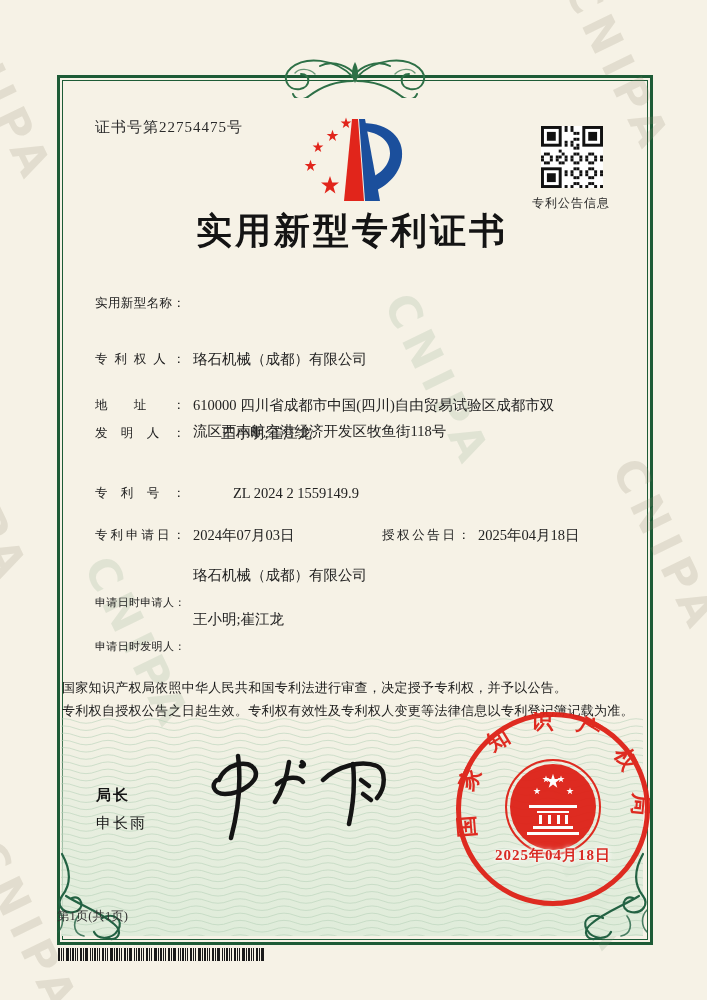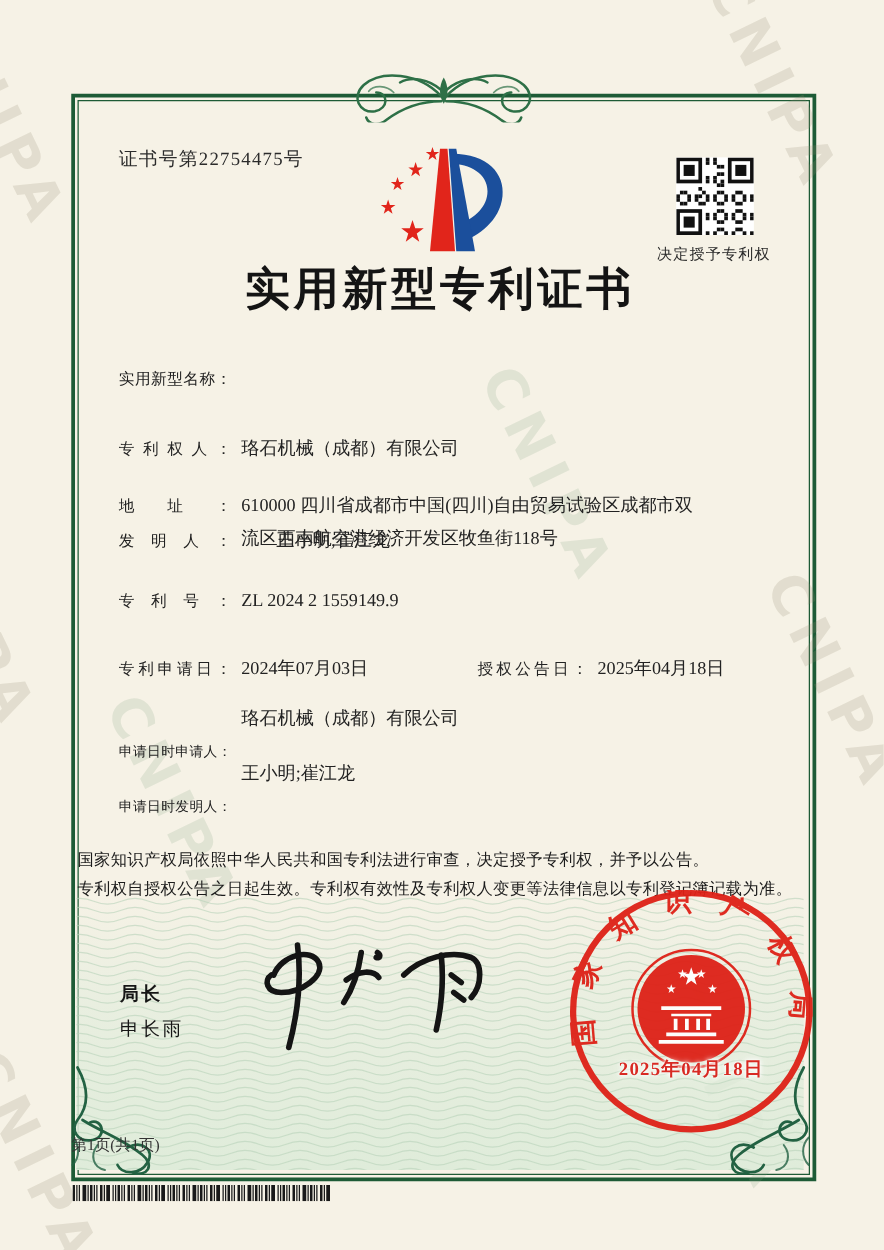--- a/index.html
+++ b/index.html
@@ -249,40 +249,40 @@
       <rect x="0" y="0" width="20.666666666666668" height="20.666666666666668" fill="#111"></rect>
       <rect x="2.9523809523809526" y="2.9523809523809526" width="14.761904761904763" height="14.761904761904763" fill="#fff"></rect>
       <rect x="5.904761904761905" y="5.904761904761905" width="8.857142857142858" height="8.857142857142858" fill="#111"></rect>
       <rect x="41.333333333333336" y="0" width="20.666666666666668" height="20.666666666666668" fill="#111"></rect>
       <rect x="44.28571428571429" y="2.9523809523809526" width="14.761904761904763" height="14.761904761904763" fill="#fff"></rect>
       <rect x="47.23809523809524" y="5.904761904761905" width="8.857142857142858" height="8.857142857142858" fill="#111"></rect>
       <rect x="0" y="41.333333333333336" width="20.666666666666668" height="20.666666666666668" fill="#111"></rect>
       <rect x="2.9523809523809526" y="44.28571428571429" width="14.761904761904763" height="14.761904761904763" fill="#fff"></rect>
       <rect x="5.904761904761905" y="47.23809523809524" width="8.857142857142858" height="8.857142857142858" fill="#111"></rect>
     </svg>
-  <div class="qr-caption">决定授予专利权</div>
+  <div class="qr-caption">专利公告信息</div>
 
   <div class="title">实用新型专利证书</div>
 
   <div class="row" style="top:290px;">
     <div class="lbl">实用新型名称：</div>
   </div>
   <div class="row" style="top:346px;">
     <div class="lbl">专利权人：</div>
     <div class="val">珞石机械（成都）有限公司</div>
   </div>
   <div class="row" style="top:392px;">
     <div class="lbl">地址：</div>
     <div class="val">610000 四川省成都市中国(四川)自由贸易试验区成都市双流区西南航空港经济开发区牧鱼街118号</div>
   </div>
   <div class="row" style="top:420px;gap:28px;">
     <div class="lbl">发明人：</div>
     <div class="val">王小明;崔江龙</div>
   </div>
-  <div class="row" style="top:468px;">
+  <div class="row" style="top:480px;gap:40px;">
     <div class="lbl">专利号：</div>
     <div class="val">ZL 2024 2 1559149.9</div>
   </div>
   <div class="row" style="top:522px;">
     <div class="lbl">专利申请日：</div>
     <div class="val">2024年07月03日</div>
   </div>
   <div class="row pair-right" style="top:522px;">
     <div class="lbl">授权公告日：</div>
     <div class="val">2025年04月18日</div>

